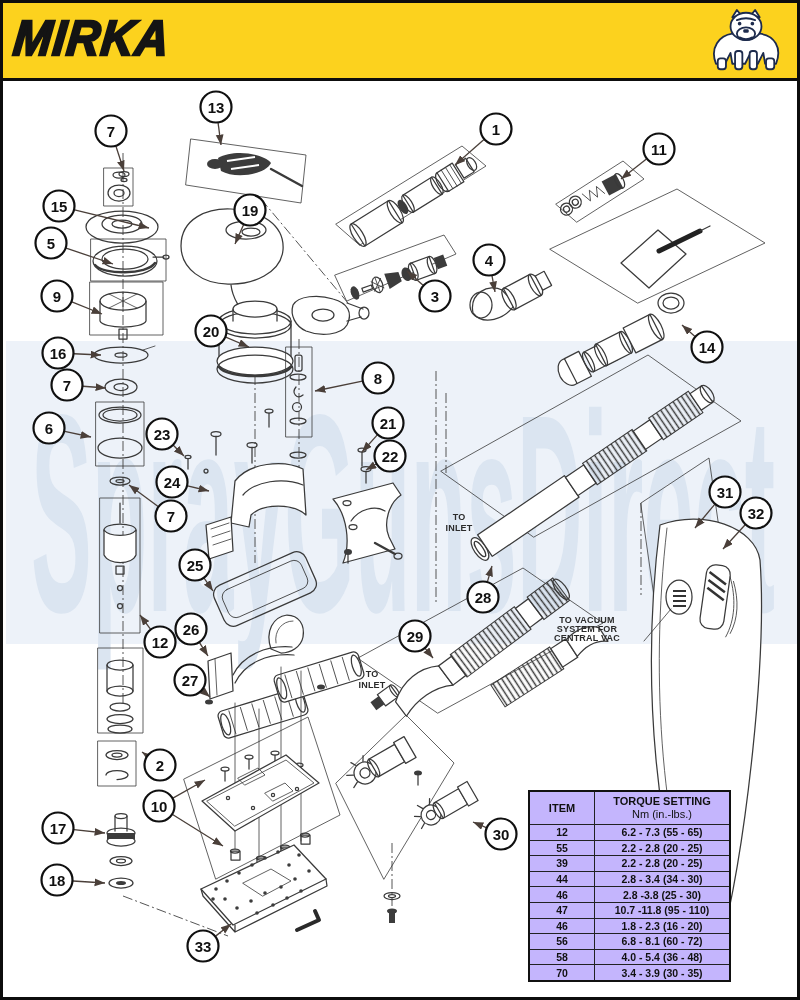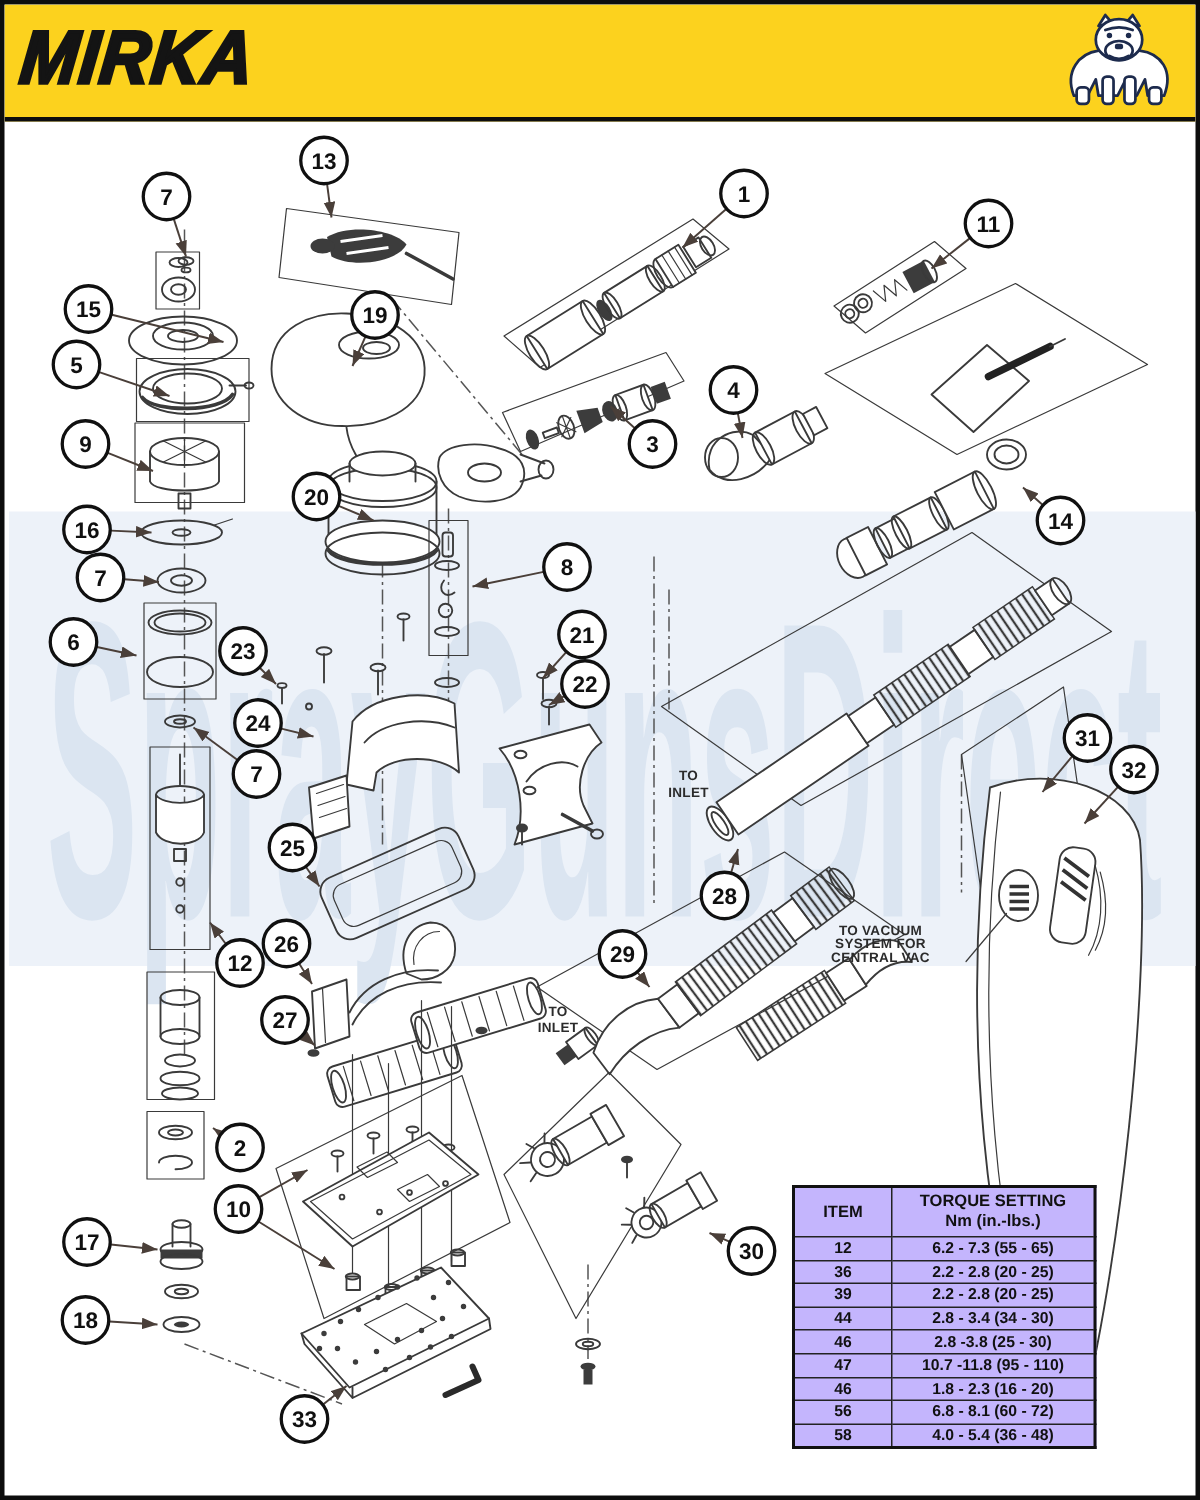--- a/index.html
+++ b/index.html
@@ -22,21 +22,21 @@
   .balloon-num{font-size:15px;font-weight:bold;fill:#101010;text-anchor:middle;}
   .note{font-size:9px;font-weight:bold;fill:#2b2b2b;text-anchor:middle;letter-spacing:.2px;}
   .wm{font-size:282px;font-weight:bold;fill:#dbe5f1;}
   
   .torque{position:absolute;left:525px;top:787px;width:203px;z-index:2;background:#c4b5fd;
           border-collapse:collapse;font-size:11px;font-weight:bold;color:#111;table-layout:fixed;border:2.5px solid #111;}
   .torque th,.torque td{border:1.6px solid #222;text-align:center;padding:0;line-height:1.15;}
   .torque th{height:32px;}
   .torque td{height:14.6px;font-size:10.5px;}
   .c-item{width:64px;}
-  .sub{font-weight:bold;}
+  .sub{font-weight:normal;}
 </style>
 </head>
 <body>
 
 <div class="page">
 
   <svg class="dsvg" width="800" height="1000" viewBox="0 0 800 1000">
     <defs>
       <pattern id="ribs" patternUnits="userSpaceOnUse" width="5" height="30">
         <path d="M2.5,0 V30" stroke="#3a3a3a" stroke-width="1.5"></path>
@@ -649,21 +649,21 @@
           <div class="sub">Nm (in.-lbs.)</div>
         </th>
       </tr>
     </thead>
     <tbody id="torque-body">
         <tr>
           <td>12</td>
           <td>6.2 - 7.3 (55 - 65)</td>
         </tr>
         <tr>
-          <td>36</td>
+          <td>55</td>
           <td>2.2 - 2.8 (20 - 25)</td>
         </tr>
         <tr>
           <td>39</td>
           <td>2.2 - 2.8 (20 - 25)</td>
         </tr>
         <tr>
           <td>44</td>
           <td>2.8 - 3.4 (34 - 30)</td>
         </tr>
@@ -680,16 +680,20 @@
           <td>1.8 - 2.3 (16 - 20)</td>
         </tr>
         <tr>
           <td>56</td>
           <td>6.8 - 8.1 (60 - 72)</td>
         </tr>
         <tr>
           <td>58</td>
           <td>4.0 - 5.4 (36 - 48)</td>
         </tr>
+        <tr>
+          <td>70</td>
+          <td>3.4 - 3.9 (30 - 35)</td>
+        </tr>
       </tbody>
   </table>
 
 </div>
 
 </body></html>

